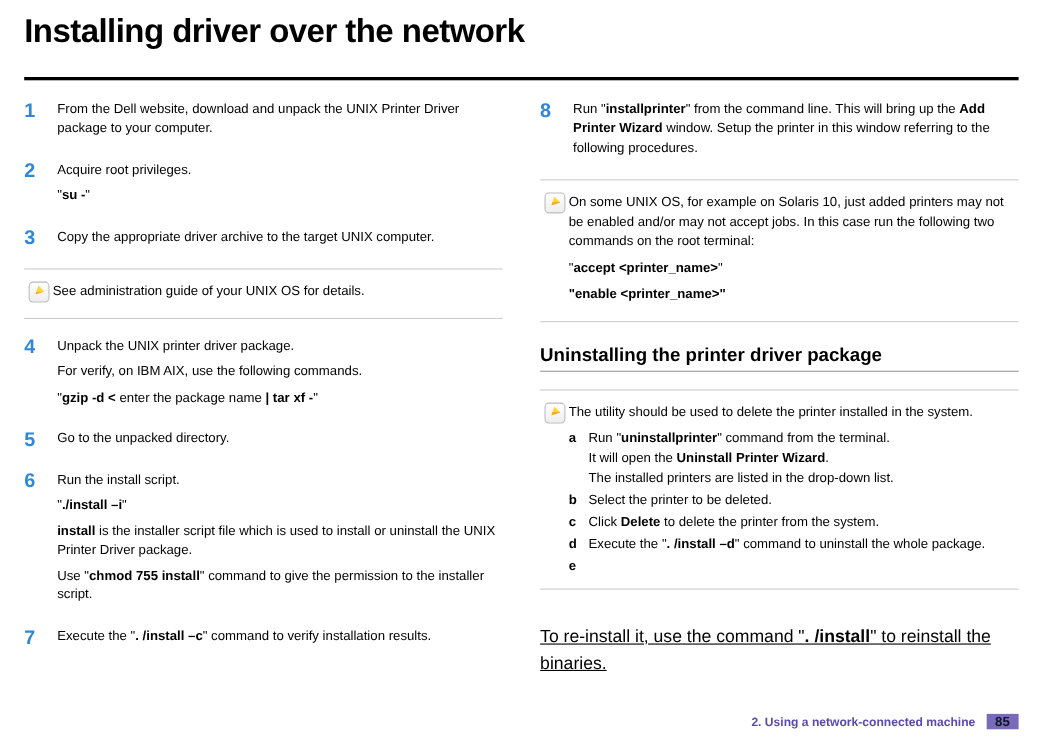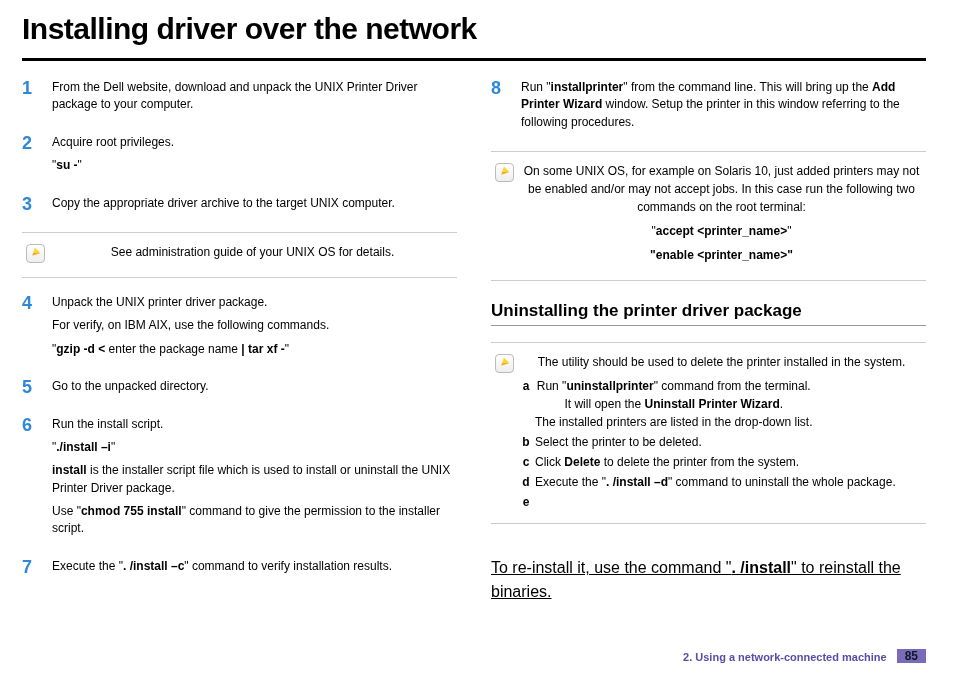--- a/index.html
+++ b/index.html
@@ -9,21 +9,21 @@
     height: 675px;
     background: #fff;
     position: relative;
     padding: 12px 28px 0 22px;
     color: #000;
   }
   .title {
     font-size: 30px;
     font-weight: 700;
     border-bottom: 3px solid #000;
-    padding-bottom: 12px;
+    padding-bottom: 24px;
     margin-bottom: 18px;
     letter-spacing: -0.5px;
   }
   .columns {
     display: flex;
     gap: 34px;
   }
   .col { flex: 1; }
   .step {
     display: flex;
@@ -52,21 +52,21 @@
     font-size: 12px;
     line-height: 1.5;
   }
   .note-icon {
     width: 26px;
     flex-shrink: 0;
     display:flex;
     justify-content:center;
     padding-top:1px;
   }
-  .note-body { flex: 1; text-align: center; }
+  .note-body { flex: 1; }
   .note-body p { margin-bottom: 6px; }
   .pencil {
     width: 19px; height: 19px;
     border: 1px solid #bbb;
     border-radius: 4px;
     background: linear-gradient(#fff,#eee);
     position: relative;
   }
   .pencil::after {
     content:"";

